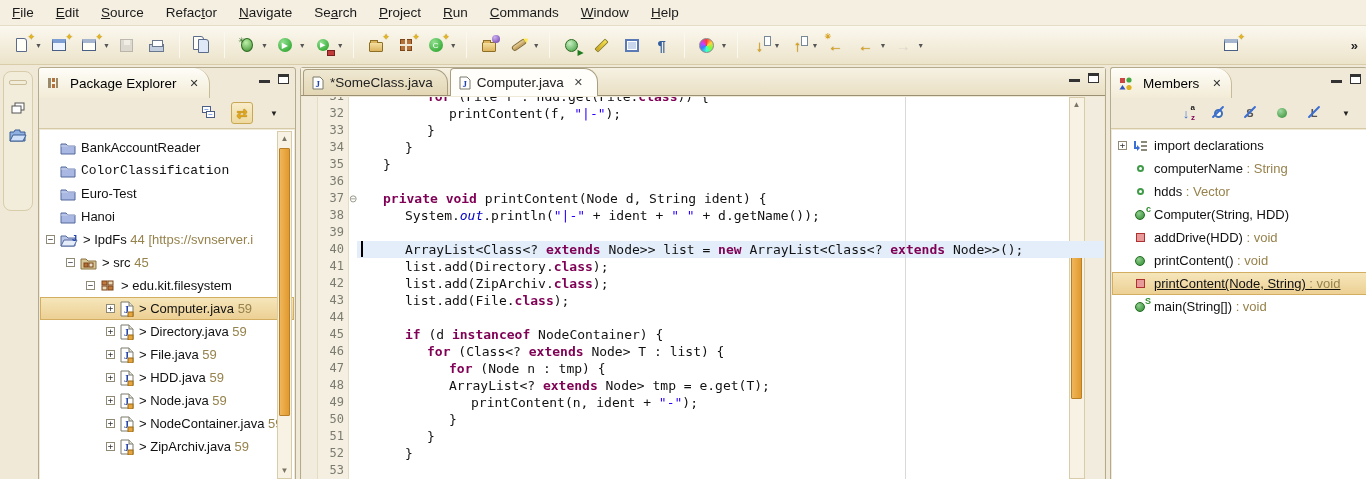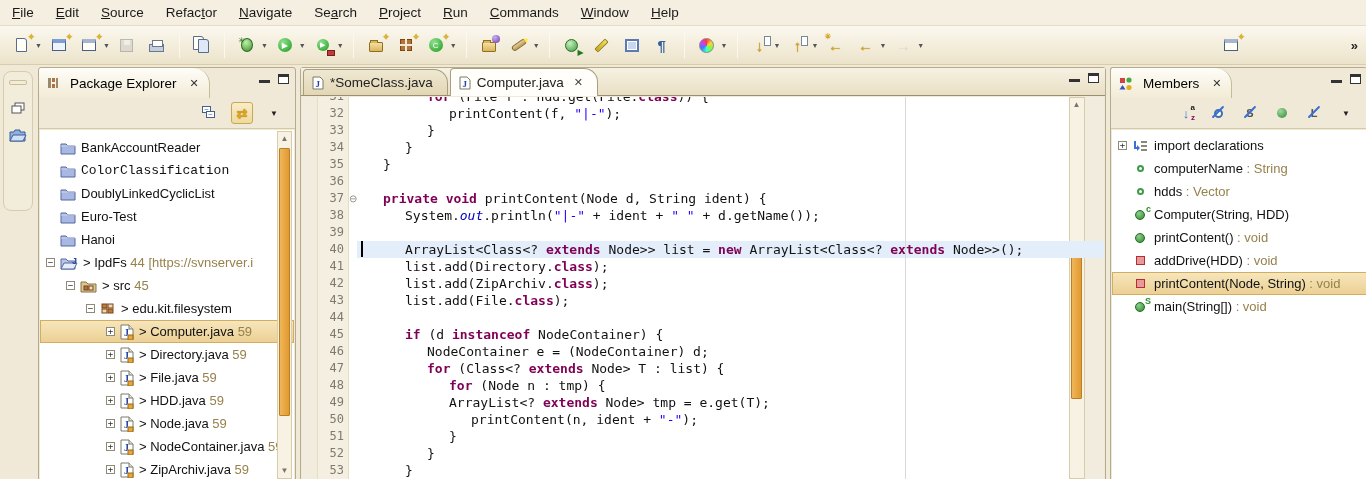--- a/index.html
+++ b/index.html
@@ -103,21 +103,21 @@
   .k { color:#7f0055; font-weight:bold; }
   .s { color:#2a00ff; }
   .f { color:#0000c0; font-style:italic; }
   #edscroll { position:absolute; top:29px; bottom:0; right:20px; width:16px; background:#f7f2e3; border:1px solid #d9cda9; }
   #edoverview { position:absolute; top:29px; bottom:0; right:1px; width:19px; background:#f1ecdd; }
 
   
   #members { left:1110px; width:257px; border-right:none; }
   #members .content { position:absolute; top:62px; bottom:0; left:1px; right:0; background:#fff; overflow:hidden; padding-top:4px; }
   .mem-row { height:23px; display:flex; align-items:center; white-space:nowrap; overflow:hidden; padding-left:6px; }
-  .mem-row.sel { background:linear-gradient(#f6e7bd,#eccf92); box-shadow:inset 0 0 0 1px #d3ae62; }
+  .mem-row.sel { background:linear-gradient(#f6e7bd,#eccf92); box-shadow:inset 0 0 0 1px #d3ae62;text-decoration:underline; }
   .mem-icon { width:16px; height:16px; flex:none; position:relative; margin-right:6px; display:flex; align-items:center; justify-content:center; }
   .badge { position:absolute; top:-3px; right:-3px; font-size:9px; font-weight:bold; color:#2f8a2f; }
   svg { display:block; }
 </style>
 </head>
 <body>
 
 <div id="menubar">
     <span class="menu-item"><u>F</u>ile</span>
     <span class="menu-item"><u>E</u>dit</span>
@@ -321,30 +321,20 @@
       </div>
       <div class="tree-row" style="padding-left: 6px; font-family: Liberation Mono, monospace;">
         <span style="width:14px;flex:none;"></span>
         <span style="flex:none;display:flex;">
           <svg width="16" height="14">
             <path d="M1 3 h5 l2 2 h7 v8 h-14z" fill="#a8b8e2" stroke="#54699c"></path>
             <path d="M1 5 h14" stroke="#c9d2ec"></path>
           </svg>
         </span>
         <span class="tree-label">ColorClassification<span class="decor"></span></span>
-      </div>
-      <div class="tree-row" style="padding-left: 6px;">
-        <span style="width:14px;flex:none;"></span>
-        <span style="flex:none;display:flex;">
-          <svg width="16" height="14">
-            <path d="M1 3 h5 l2 2 h7 v8 h-14z" fill="#a8b8e2" stroke="#54699c"></path>
-            <path d="M1 5 h14" stroke="#c9d2ec"></path>
-          </svg>
-        </span>
-        <span class="tree-label">DoublyLinkedCyclicList<span class="decor"></span></span>
       </div>
       <div class="tree-row" style="padding-left: 6px;">
         <span style="width:14px;flex:none;"></span>
         <span style="flex:none;display:flex;">
           <svg width="16" height="14">
             <path d="M1 3 h5 l2 2 h7 v8 h-14z" fill="#a8b8e2" stroke="#54699c"></path>
             <path d="M1 5 h14" stroke="#c9d2ec"></path>
           </svg>
         </span>
         <span class="tree-label">Euro-Test<span class="decor"></span></span>
@@ -578,21 +568,20 @@
           <div class="codeline"><span style="position: relative; z-index: 1; padding-left: 4px; display: inline-block;"></span></div>
           <div class="codeline"><span style="position: relative; z-index: 1; padding-left: 26px; display: inline-block;"><span class="k">private</span><span> </span><span class="k">void</span><span> printContent(Node d, String ident) {</span></span></div>
           <div class="codeline"><span style="position: relative; z-index: 1; padding-left: 48px; display: inline-block;"><span>System.</span><span class="f">out</span><span>.println(</span><span class="s">"|-"</span><span> + ident + </span><span class="s">" "</span><span> + d.getName());</span></span></div>
           <div class="codeline"><span style="position: relative; z-index: 1; padding-left: 4px; display: inline-block;"></span></div>
           <div class="codeline"><div class="cl-cur"></div><div class="cursor-bar" style="left: 4px; top: 0px;"></div><span style="position: relative; z-index: 1; padding-left: 48px; display: inline-block;"><span>ArrayList&lt;Class&lt;? </span><span class="k">extends</span><span> Node&gt;&gt; list = </span><span class="k">new</span><span> ArrayList&lt;Class&lt;? </span><span class="k">extends</span><span> Node&gt;&gt;();</span></span></div>
           <div class="codeline"><span style="position: relative; z-index: 1; padding-left: 48px; display: inline-block;"><span>list.add(Directory.</span><span class="k">class</span><span>);</span></span></div>
           <div class="codeline"><span style="position: relative; z-index: 1; padding-left: 48px; display: inline-block;"><span>list.add(ZipArchiv.</span><span class="k">class</span><span>);</span></span></div>
           <div class="codeline"><span style="position: relative; z-index: 1; padding-left: 48px; display: inline-block;"><span>list.add(File.</span><span class="k">class</span><span>);</span></span></div>
           <div class="codeline"><span style="position: relative; z-index: 1; padding-left: 4px; display: inline-block;"></span></div>
           <div class="codeline"><span style="position: relative; z-index: 1; padding-left: 48px; display: inline-block;"><span class="k">if</span><span> (d </span><span class="k">instanceof</span><span> NodeContainer) {</span></span></div>
-          <div class="codeline"><span style="position: relative; z-index: 1; padding-left: 70px; display: inline-block;"><span>NodeContainer e = (NodeContainer) d;</span></span></div>
           <div class="codeline"><span style="position: relative; z-index: 1; padding-left: 70px; display: inline-block;"><span class="k">for</span><span> (Class&lt;? </span><span class="k">extends</span><span> Node&gt; T : list) {</span></span></div>
           <div class="codeline"><span style="position: relative; z-index: 1; padding-left: 92px; display: inline-block;"><span class="k">for</span><span> (Node n : tmp) {</span></span></div>
           <div class="codeline"><span style="position: relative; z-index: 1; padding-left: 92px; display: inline-block;"><span>ArrayList&lt;? </span><span class="k">extends</span><span> Node&gt; tmp = e.get(T);</span></span></div>
           <div class="codeline"><span style="position: relative; z-index: 1; padding-left: 114px; display: inline-block;"><span>printContent(n, ident + </span><span class="s">"-"</span><span>);</span></span></div>
           <div class="codeline"><span style="position: relative; z-index: 1; padding-left: 92px; display: inline-block;"><span>}</span></span></div>
           <div class="codeline"><span style="position: relative; z-index: 1; padding-left: 70px; display: inline-block;"><span>}</span></span></div>
           <div class="codeline"><span style="position: relative; z-index: 1; padding-left: 48px; display: inline-block;"><span>}</span></span></div>
         </div>
     </div>
   </div>
@@ -676,30 +665,30 @@
         <span style="width:14px;flex:none;"></span>
         <span class="mem-icon">
           <span style="width:10px;height:10px;border-radius:50%;background:radial-gradient(circle at 35% 30%,#8fce8f,#2f8a2f);border:1px solid #1f6b1f;"></span>
           <span class="badge">c</span>
         </span>
         <span>Computer(String, HDD)<span class="decor"></span></span>
       </div>
       <div class="mem-row">
         <span style="width:14px;flex:none;"></span>
         <span class="mem-icon">
+          <span style="width:9px;height:9px;background:#e89a9a;border:1px solid #b03030;"></span>
+        </span>
+        <span>addDrive(HDD)<span class="decor"> : void</span></span>
+      </div>
+      <div class="mem-row">
+        <span style="width:14px;flex:none;"></span>
+        <span class="mem-icon">
           <span style="width:10px;height:10px;border-radius:50%;background:radial-gradient(circle at 35% 30%,#8fce8f,#2f8a2f);border:1px solid #1f6b1f;"></span>
         </span>
         <span>printContent()<span class="decor"> : void</span></span>
-      </div>
-      <div class="mem-row">
-        <span style="width:14px;flex:none;"></span>
-        <span class="mem-icon">
-          <span style="width:9px;height:9px;background:#e89a9a;border:1px solid #b03030;"></span>
-        </span>
-        <span>addDrive(HDD)<span class="decor"> : void</span></span>
       </div>
       <div class="mem-row sel">
         <span style="width:14px;flex:none;"></span>
         <span class="mem-icon">
           <span style="width:9px;height:9px;background:#e89a9a;border:1px solid #b03030;"></span>
         </span>
         <span>printContent(Node, String)<span class="decor"> : void</span></span>
       </div>
       <div class="mem-row">
         <span style="width:14px;flex:none;"></span>

